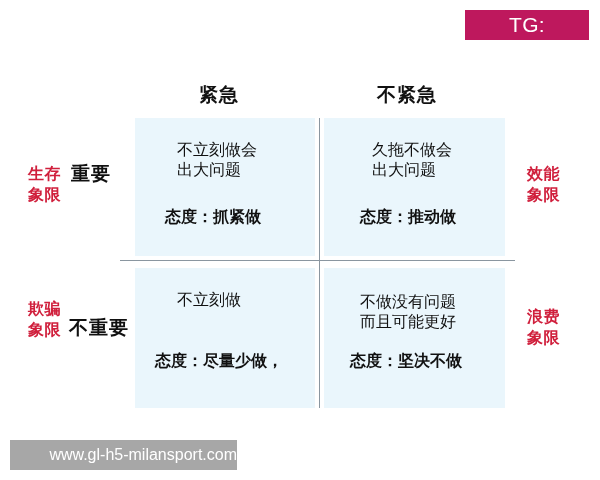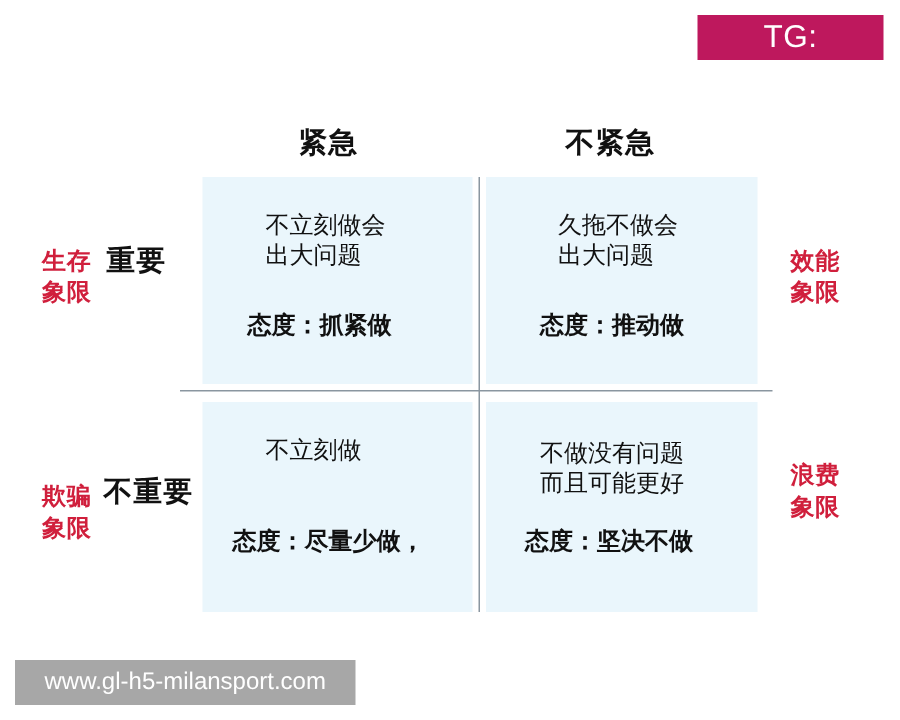--- a/index.html
+++ b/index.html
@@ -29,21 +29,21 @@
       letter-spacing: 0.3px;
     }
     .url-badge {
       left: 10px; top: 440px;
       width: 227px; height: 30px;
       background: #a7a7a7;
       color: #ffffff;
       font-family: "Liberation Sans", sans-serif;
       font-size: 16px;
       line-height: 30px;
-      text-align: center;
+      text-align: right;
     }
 
     .col-header {
       top: 82px;
       font-size: 19px;
       font-weight: bold;
       color: #111;
       letter-spacing: 1px;
     }
     .col-urgent { left: 199px; text-align: center; }
@@ -141,20 +141,20 @@
 <div class="abs row-label" style="left:69px; top:315px;">不重要</div>
 
 <div class="abs quadrant-name" style="left:28px; top:163px;">
   <div>生存</div>
   <div>象限</div>
 </div>
 <div class="abs quadrant-name" style="left:527px; top:163px;">
   <div>效能</div>
   <div>象限</div>
 </div>
-<div class="abs quadrant-name" style="left:28px; top:320px;text-align:center;">
+<div class="abs quadrant-name" style="left:28px; top:298px;text-align:center;">
   <div>欺骗</div>
   <div>象限</div>
 </div>
 <div class="abs quadrant-name" style="left:527px; top:306px;">
   <div>浪费</div>
   <div>象限</div>
 </div>
 
 </body></html>

